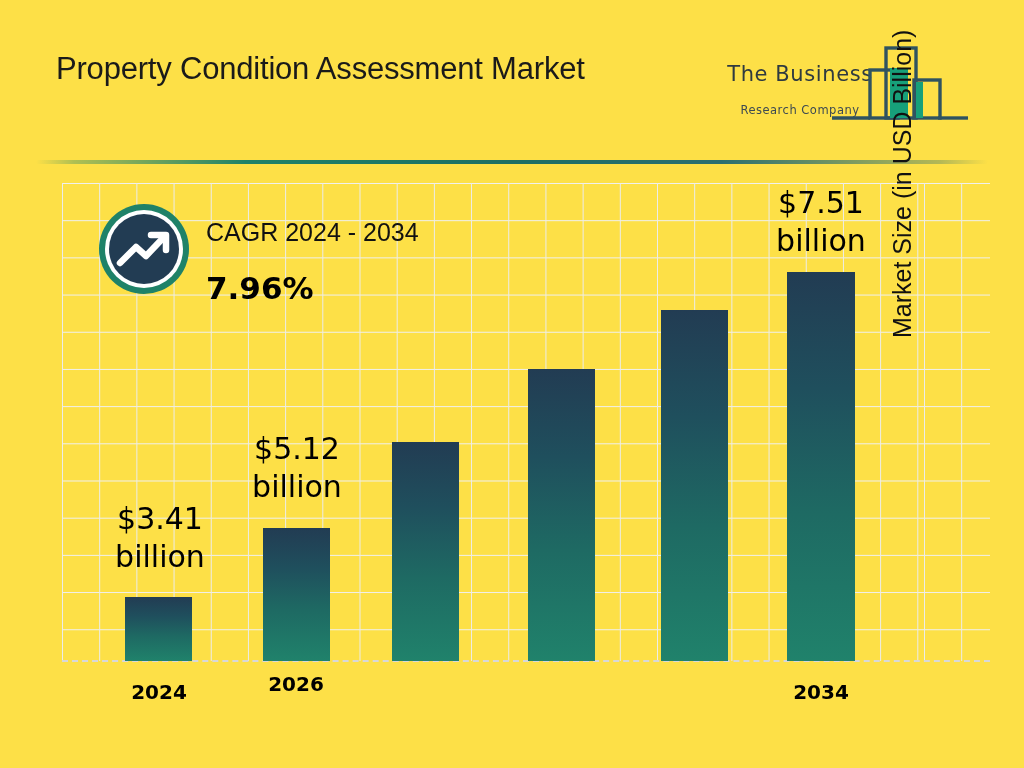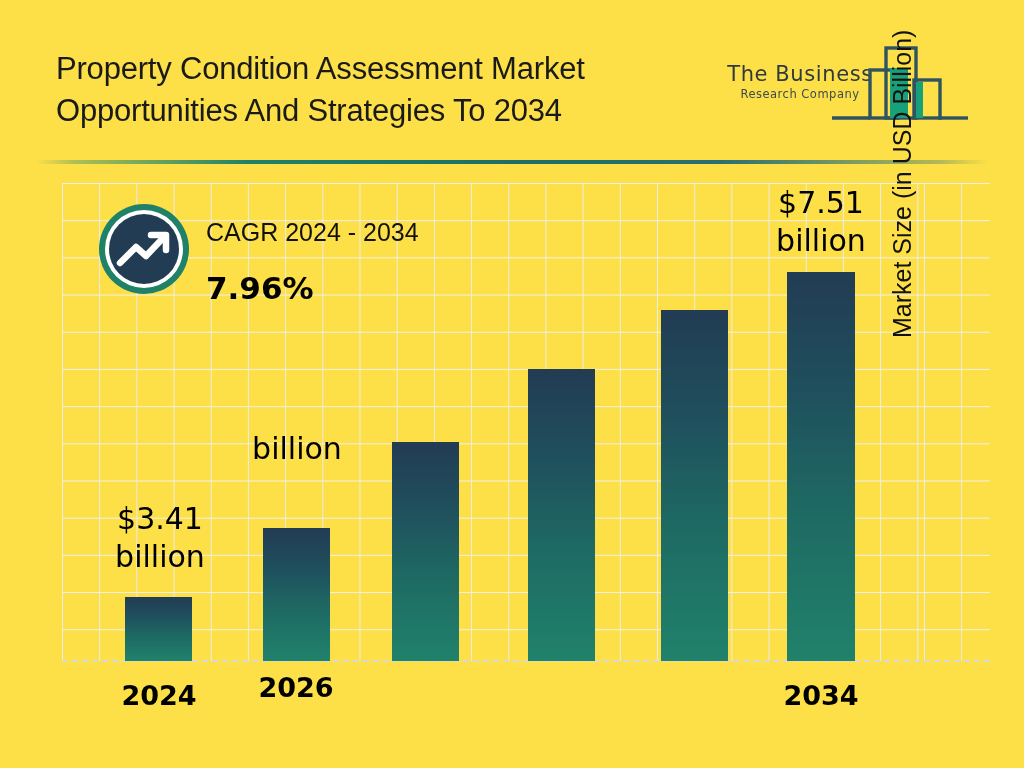--- a/index.html
+++ b/index.html
@@ -23,21 +23,21 @@
 
   
   .logo{position:absolute;left:726px;top:40px;width:250px;height:100px;}
   .logo-text{position:absolute;left:0;top:22px;width:148px;text-align:center;}
   .logo-main{
     font-size:21px;color:#2f3a40;letter-spacing:0.6px;
     font-family:"DejaVu Sans", sans-serif;font-weight:400;line-height:24px;
   }
   .logo-sub{
     font-size:11.5px;color:#3d4a52;letter-spacing:0.5px;
-    font-family:"DejaVu Sans", sans-serif;line-height:14px;margin-top:1px;
+    font-family:"DejaVu Sans", sans-serif;line-height:14px;margin-top:17px;
   }
   .logo-mark{position:absolute;left:104px;top:0px;width:140px;height:88px;}
 
   
   .divider{
     position:absolute;left:36px;top:160px;width:952px;height:4px;
     background:linear-gradient(to right,
       rgba(31,130,104,0) 0%,
       rgba(31,130,104,0.35) 4%,
       #1f8268 22%,
@@ -79,21 +79,21 @@
   
   .vlabel{
     position:absolute;font-weight:normal;color:#000;
     text-align:center;line-height:38px;font-size:30px;
     font-family:"DejaVu Sans", sans-serif;
   }
   .vlabel span{display:block;}
 
   
   .ylabel{
-    position:absolute;font-weight:bold;color:#000;font-size:27px;
+    position:absolute;font-weight:bold;color:#000;font-size:20px;
     font-family:"DejaVu Sans", sans-serif;text-align:center;
   }
 
   
   .axis-title{
     position:absolute;left:888px;top:270px;
     width:400px;height:34px;
     transform:rotate(-90deg);
     transform-origin:34px 34px;
     font-size:25px;color:#111;white-space:nowrap;
@@ -108,21 +108,20 @@
     font-family:"DejaVu Sans", sans-serif;margin-top:19px;}
 </style>
 </head>
 <body>
 
 <div id="page">
 
   <div class="header">
     <div class="title">
       <span class="title-line">Property Condition Assessment Market</span>
-      <span class="title-line">Opportunities And Strategies To 2034</span>
     </div>
 
     <div class="logo">
       <div class="logo-text">
         <div class="logo-main">The Business</div>
         <div class="logo-sub">Research Company</div>
       </div>
       <svg class="logo-mark" viewBox="0 0 140 88">
         <path d="M2 78 H40" stroke="#2f5360" stroke-width="3.4" fill="none"></path>
         <rect x="40" y="30" width="28" height="48" fill="none" stroke="#2f5360" stroke-width="3.4"></rect>
@@ -149,20 +148,21 @@
     <div class="bar" style="left:661px; top:310px; width:67px; height:351px;"></div>
     <div class="bar" style="left:787px; top:272px; width:68px; height:389px;"></div>
   </div>
 
   <div class="vlabel" style="left:95px; top:500px; width:130px;">
     <span>$3.41</span>
     <span>billion</span>
   </div>
 
   <div class="vlabel" style="left:222px; top:430px; width:150px;">
+    <span>$5.12</span>
     <span>billion</span>
   </div>
 
   <div class="vlabel" style="left:746px; top:184px; width:150px;">
     <span>$7.51</span>
     <span>billion</span>
   </div>
 
   <div class="ylabel" style="left:112px; top:680px; width:94px;">2024</div>
   <div class="ylabel" style="left:249px; top:672px; width:94px;">2026</div>

